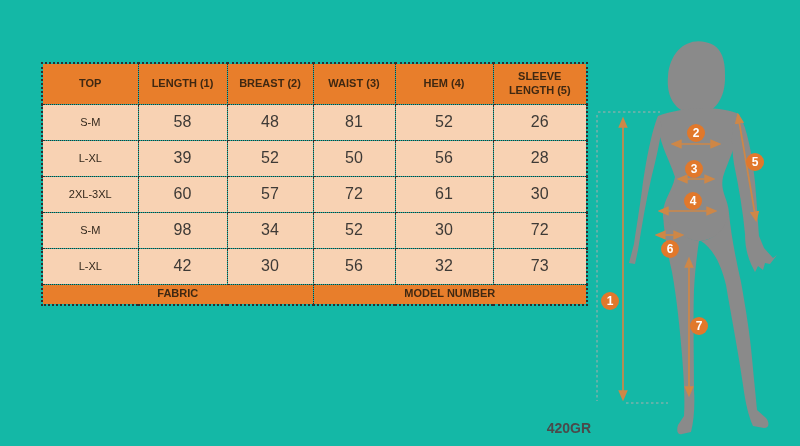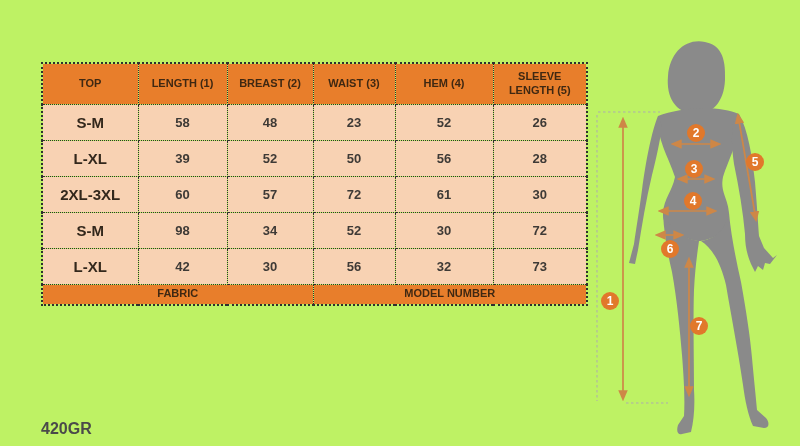--- a/index.html
+++ b/index.html
@@ -1,36 +1,36 @@
 <!DOCTYPE html>
 <html><head>
 <meta charset="utf-8">
 <style>
   html,body{margin:0;padding:0;background:#ffffff;}
-  .stage{position:relative;width:800px;height:446px;background:#bef264;overflow:hidden;
+  .stage{position:relative;width:800px;height:446px;background:#14b8a6;overflow:hidden;
          font-family:"Liberation Sans", sans-serif;}
 
   table.size-chart{position:absolute;left:41px;top:62px;width:545px;
     border-collapse:collapse;table-layout:fixed;
     border:2px dotted #2f2f2f;}
   .size-chart th,.size-chart td{
     border:1px dotted #2f2f2f;text-align:center;vertical-align:middle;
     padding:0 3px;overflow:hidden;}
   .size-chart th.hd{
     background:#E87E2B;color:#3F2812;font-weight:bold;font-size:11px;line-height:1.25;}
-  .size-chart td{background:#F8D2B3;color:#3E3A36;font-size:13px;font-weight:bold;}
-  .size-chart td.size{font-weight:bold;color:#33281C;font-size:15px;}
+  .size-chart td{background:#F8D2B3;color:#3E3A36;font-size:16px;}
+  .size-chart td.size{font-weight:normal;color:#33281C;font-size:11px;}
   tr.r-head1{height:41px;}
   tr.r-data{height:36px;}
   tr.r-head2{height:35px;}
   tr.r-head3{height:21px;}
   tr.r-last{height:28px;}
 
-  .note{position:absolute;left:41px;top:420px;width:550px;
-        font-size:16px;font-weight:bold;color:#4A4A4A;}
+  .note{position:absolute;left:41px;top:420px;width:550px;text-align:right;
+        font-size:14px;font-weight:bold;color:#4A4A4A;}
 
   svg.figure{position:absolute;left:590px;top:20px;}
   .silhouette{fill:#8A8A8A;stroke:none;}
   .refline{stroke:#ADADAD;stroke-width:1;stroke-dasharray:2.5,2.5;fill:none;}
   .m-arrow{stroke:#CE8747;stroke-width:1.7;fill:none;}
   .badge{fill:#E1782B;}
   .badge-num{fill:#ffffff;font-family:"Liberation Sans",sans-serif;
              font-size:12px;font-weight:bold;text-anchor:middle;}
 </style>
 </head>
@@ -53,21 +53,21 @@
         <th class="hd">LENGTH (1)</th>
         <th class="hd">BREAST (2)</th>
         <th class="hd">WAIST (3)</th>
         <th class="hd">HEM (4)</th>
         <th class="hd">SLEEVE LENGTH (5)</th>
       </tr>
       <tr class="r-data">
         <td class="size">S-M</td>
         <td>58</td>
         <td>48</td>
-        <td>23</td>
+        <td>81</td>
         <td>52</td>
         <td>26</td>
       </tr>
       <tr class="r-data">
         <td class="size">L-XL</td>
         <td>39</td>
         <td>52</td>
         <td>50</td>
         <td>56</td>
         <td>28</td>

